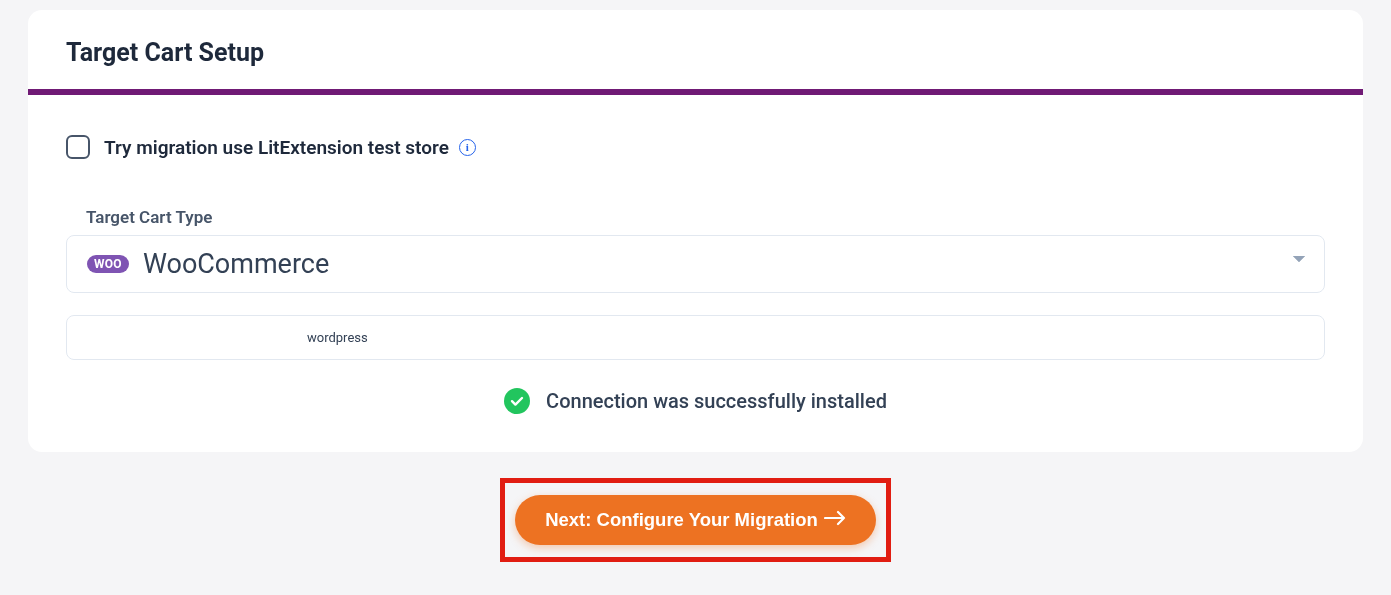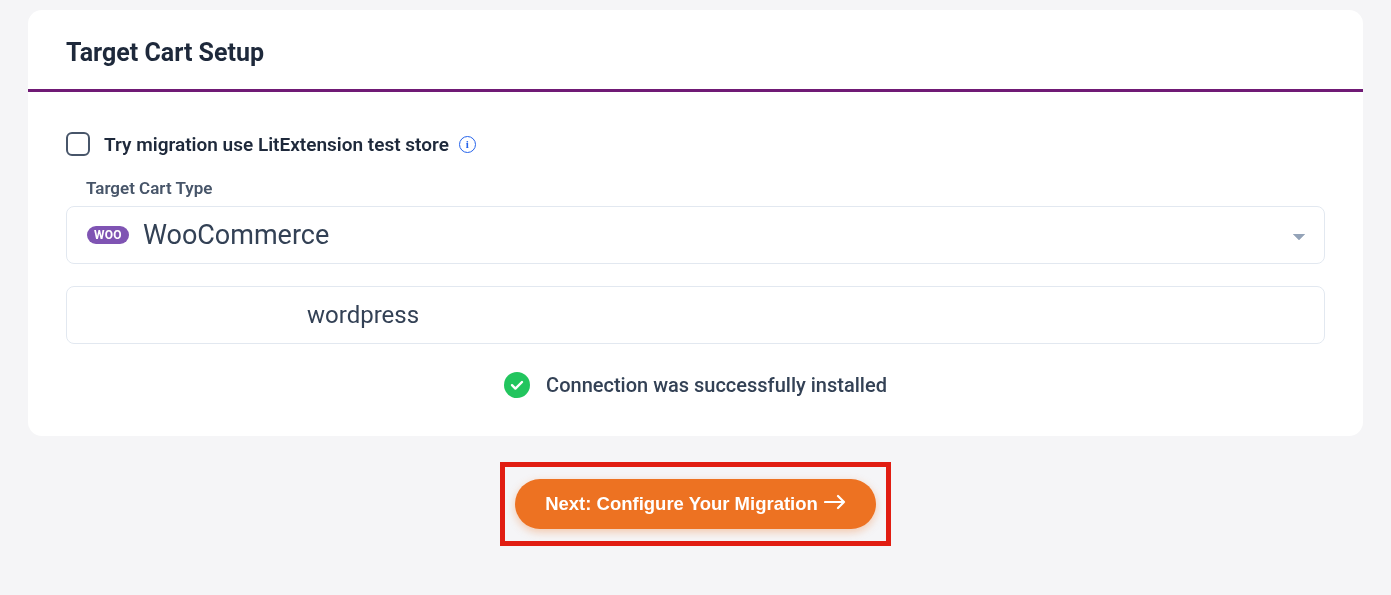--- a/index.html
+++ b/index.html
@@ -15,35 +15,34 @@
       padding: 10px 28px 0 28px;
     }
     .card {
       background-color: #ffffff;
       border-radius: 14px;
       padding: 0;
       overflow: hidden;
     }
     .card-header {
       padding: 28px 38px 22px 38px;
-      border-bottom: 3px solid #701a75;
+      border-bottom: 6px solid #701a75;
     }
     .card-title {
       font-size: 25px;
       font-weight: 700;
       color: #1e293b;
     }
     .card-body {
       padding: 40px 38px 38px 38px;
     }
     .checkbox-row {
       display: flex;
       align-items: center;
       gap: 14px;
-      margin-bottom: 22px;
     }
     .checkbox {
       width: 24px;
       height: 24px;
       border: 2px solid #475569;
       border-radius: 6px;
       cursor: pointer;
       flex-shrink: 0;
     }
     .checkbox-label {
@@ -73,27 +72,27 @@
     }
     .field-group:last-child {
       margin-bottom: 0;
     }
     .field-label {
       font-size: 17px;
       font-weight: 600;
       color: #475569;
       margin-bottom: 8px;
       padding-left: 20px;
+      margin-top: 48px;
     }
     .select-control {
       border: 1px solid #e2e8f0;
       border-radius: 8px;
       padding: 12px 18px 12px 20px;
       display: flex;
-      align-items: center;
       justify-content: space-between;
       cursor: pointer;
       background: #fff;
     }
     .select-left {
       display: flex;
       align-items: center;
       gap: 14px;
     }
     .woo-badge {
@@ -110,21 +109,21 @@
       color: #334155;
     }
     .chevron-down {
       color: #94a3b8;
     }
     .input-control {
       border: 1px solid #e2e8f0;
       border-radius: 8px;
       padding: 14px 20px;
       width: 100%;
-      font-size: 24px;
+      font-size: 13px;
       color: #334155;
       outline: none;
       text-align: left;
     }
     .input-text {
       display: inline-block;
       padding-left: 220px;
     }
     .status-row {
       display: flex;

